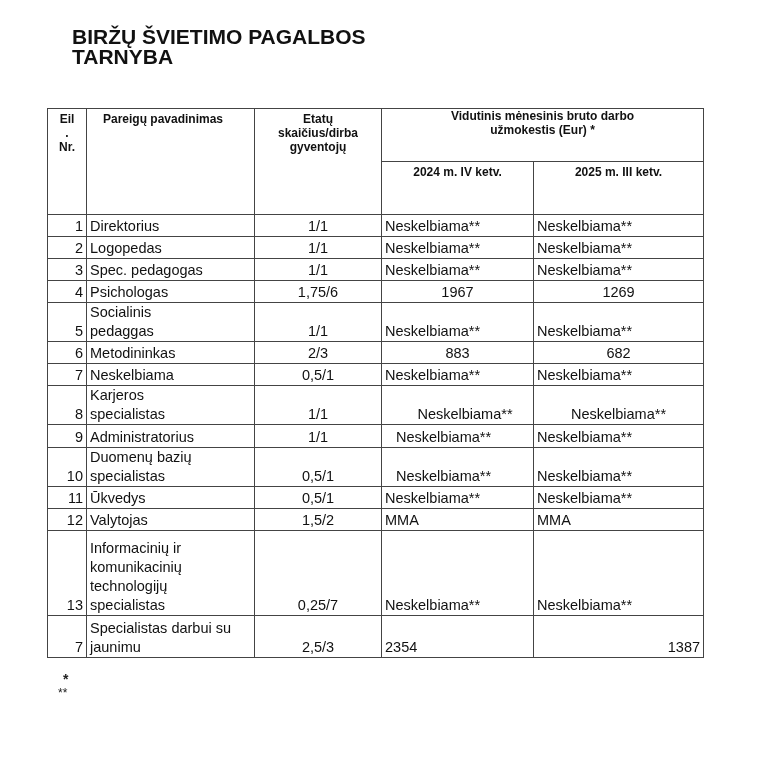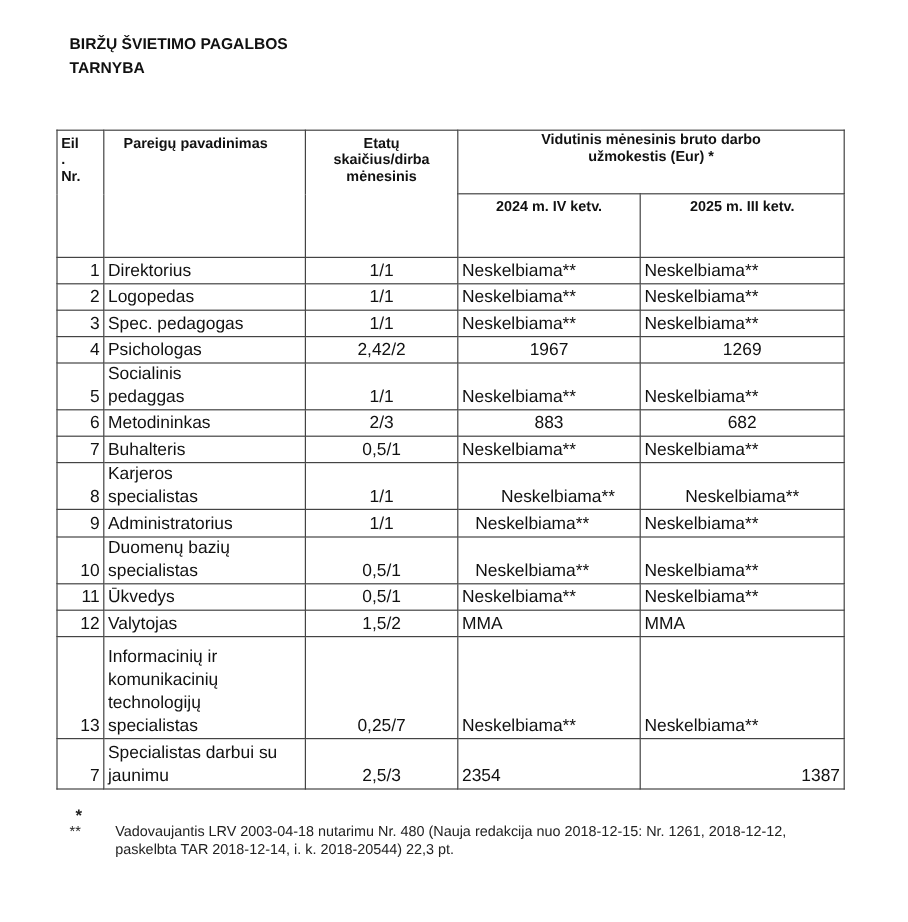--- a/index.html
+++ b/index.html
@@ -1,22 +1,22 @@
 <!DOCTYPE html>
 <html><head>
 <meta charset="utf-8">
 <style>
   html, body { margin: 0; padding: 0; background: #ffffff; }
   body {
     width: 757px; height: 768px; position: relative; overflow: hidden;
     font-family: "Liberation Sans", sans-serif; color: #111;
   }
   .title {
-    position: absolute; left: 58px; top: 27px;
-    font-weight: bold; font-size: 13px; line-height: 20px; color: #111;
+    position: absolute; left: 72px; top: 27px;
+    font-weight: bold; font-size: 21px; line-height: 20px; color: #111;
   }
   table.salary {
     position: absolute; left: 47px; top: 108px;
     border-collapse: collapse; table-layout: fixed;
     width: 656px;
     font-size: 14.5px;
   }
   table.salary td, table.salary th {
     border: 1px solid #444; padding: 0 3px; vertical-align: bottom;
     line-height: 19px; overflow: hidden;
@@ -52,27 +52,27 @@
 <table class="salary">
   <colgroup>
     <col style="width:39px">
     <col style="width:168px">
     <col style="width:127px">
     <col style="width:152px">
     <col style="width:170px">
   </colgroup>
   <thead>
     <tr style="height:53px">
-      <th rowspan="2" style="text-align:left">
+      <th rowspan="2" style="text-align:center">
         <div>Eil</div>
         <div>.</div>
         <div>Nr.</div>
       </th>
       <th rowspan="2" style="text-align:left;padding-left:16px">Pareigų pavadinimas</th>
-      <th rowspan="2" style="text-align:center;padding-left:12px;padding-right:12px">Etatų skaičius/dirba mėnesinis</th>
+      <th rowspan="2" style="text-align:center;padding-left:12px;padding-right:12px">Etatų skaičius/dirba gyventojų</th>
       <th colspan="2" class="big" style="text-align:center;padding:0 40px">Vidutinis mėnesinis bruto darbo užmokestis (Eur) *</th>
     </tr>
     <tr style="height:53px">
       <th class="sub" style="text-align:center">2024 m. IV ketv.</th>
       <th class="sub" style="text-align:center">2025 m. III ketv.</th>
     </tr>
   </thead>
   <tbody>
     <tr style="height:22px">
       <td class="num">1</td>
@@ -91,41 +91,41 @@
     <tr style="height:22px">
       <td class="num">3</td>
       <td class="name">Spec. pedagogas</td>
       <td class="c">1/1</td>
       <td class="l">Neskelbiama**</td>
       <td class="l">Neskelbiama**</td>
     </tr>
     <tr style="height:22px">
       <td class="num">4</td>
       <td class="name">Psichologas</td>
-      <td class="c">2,42/2</td>
+      <td class="c">1,75/6</td>
       <td class="c">1967</td>
       <td class="c">1269</td>
     </tr>
     <tr style="height:38px">
       <td class="num">5</td>
       <td class="name" style="padding-right:40px">Socialinis pedaggas</td>
       <td class="c">1/1</td>
       <td class="l">Neskelbiama**</td>
       <td class="l">Neskelbiama**</td>
     </tr>
     <tr style="height:22px">
       <td class="num">6</td>
       <td class="name">Metodininkas</td>
       <td class="c">2/3</td>
       <td class="c">883</td>
       <td class="c">682</td>
     </tr>
     <tr style="height:22px">
       <td class="num">7</td>
-      <td class="name">Buhalteris</td>
+      <td class="name">Neskelbiama</td>
       <td class="c">0,5/1</td>
       <td class="l">Neskelbiama**</td>
       <td class="l">Neskelbiama**</td>
     </tr>
     <tr style="height:38px">
       <td class="num">8</td>
       <td class="name" style="padding-right:40px">Karjeros specialistas</td>
       <td class="c">1/1</td>
       <td class="c" style="padding-left:18px">Neskelbiama**</td>
       <td class="c">Neskelbiama**</td>
@@ -174,15 +174,14 @@
     </tr>
   </tbody>
 </table>
 
 <div class="notes">
   <div class="note note1">
     <span class="mark">*</span>
   </div>
   <div class="note">
     <span class="mark">**</span>
-    <span>Vadovaujantis LRV 2003-04-18 nutarimu Nr. 480 (Nauja redakcija nuo 2018-12-15: Nr. 1261, 2018-12-12, paskelbta TAR 2018-12-14, i. k. 2018-20544) 22,3 pt.</span>
   </div>
 </div>
 
 </body></html>

